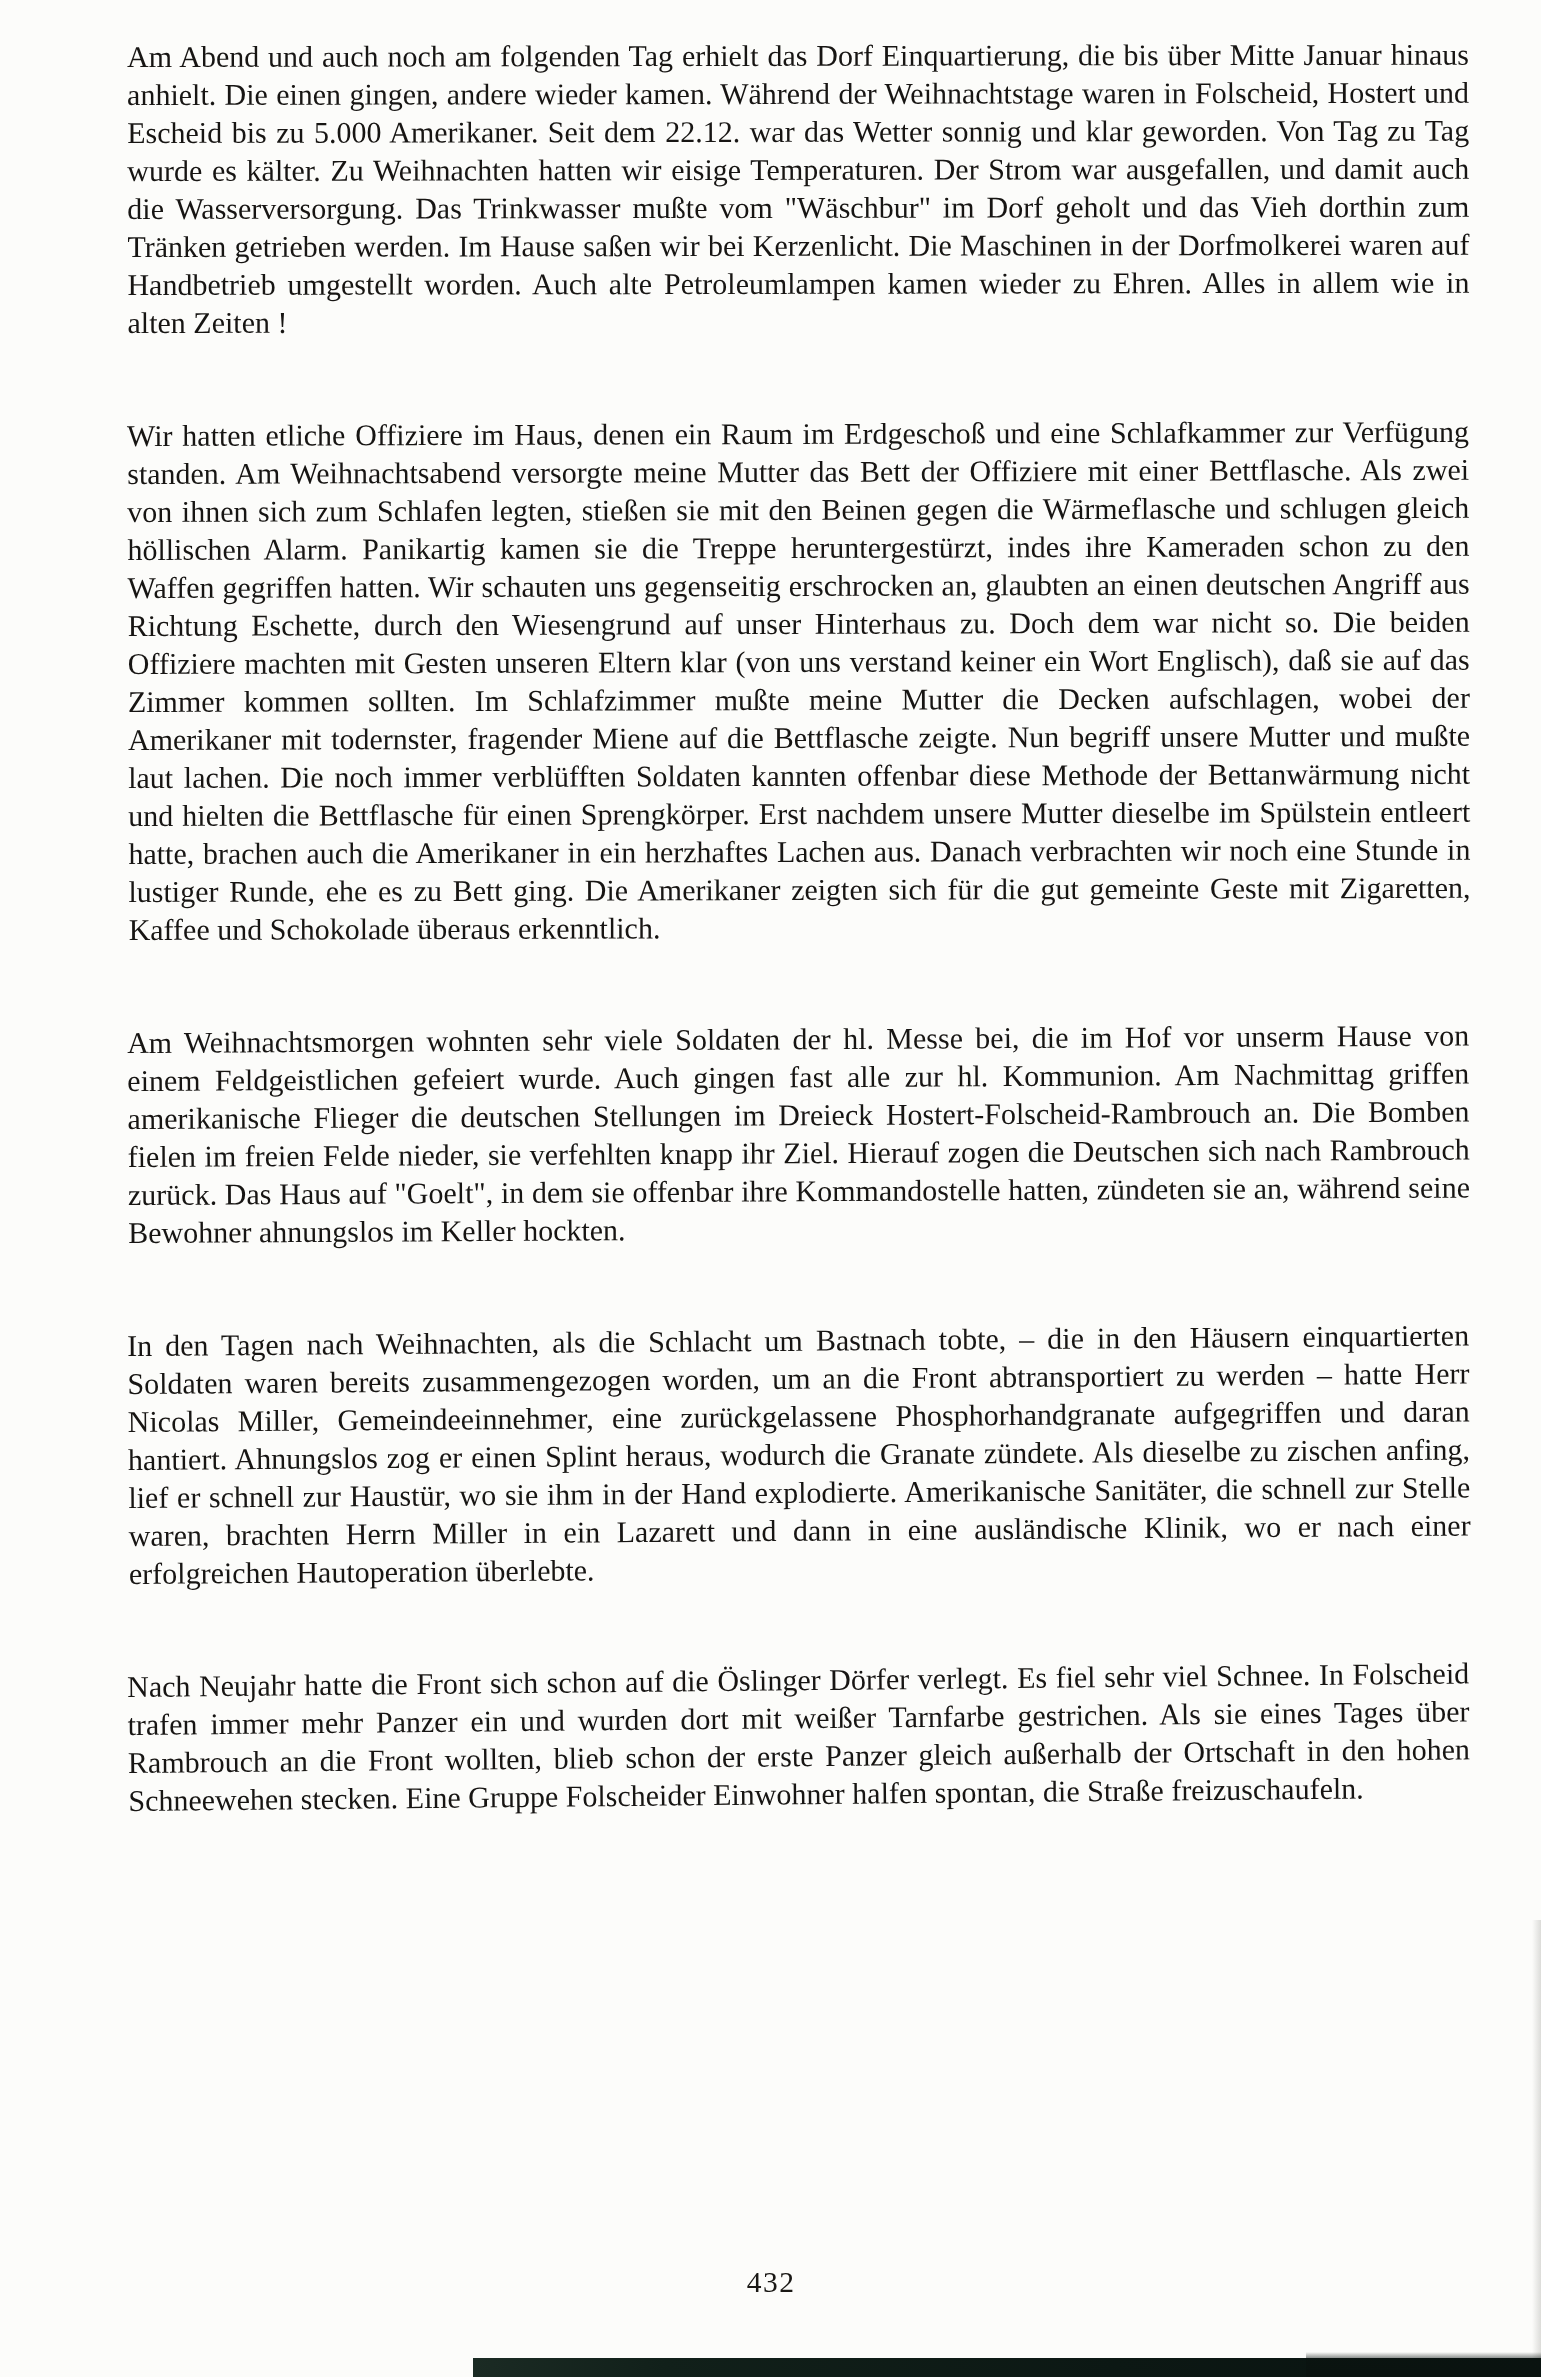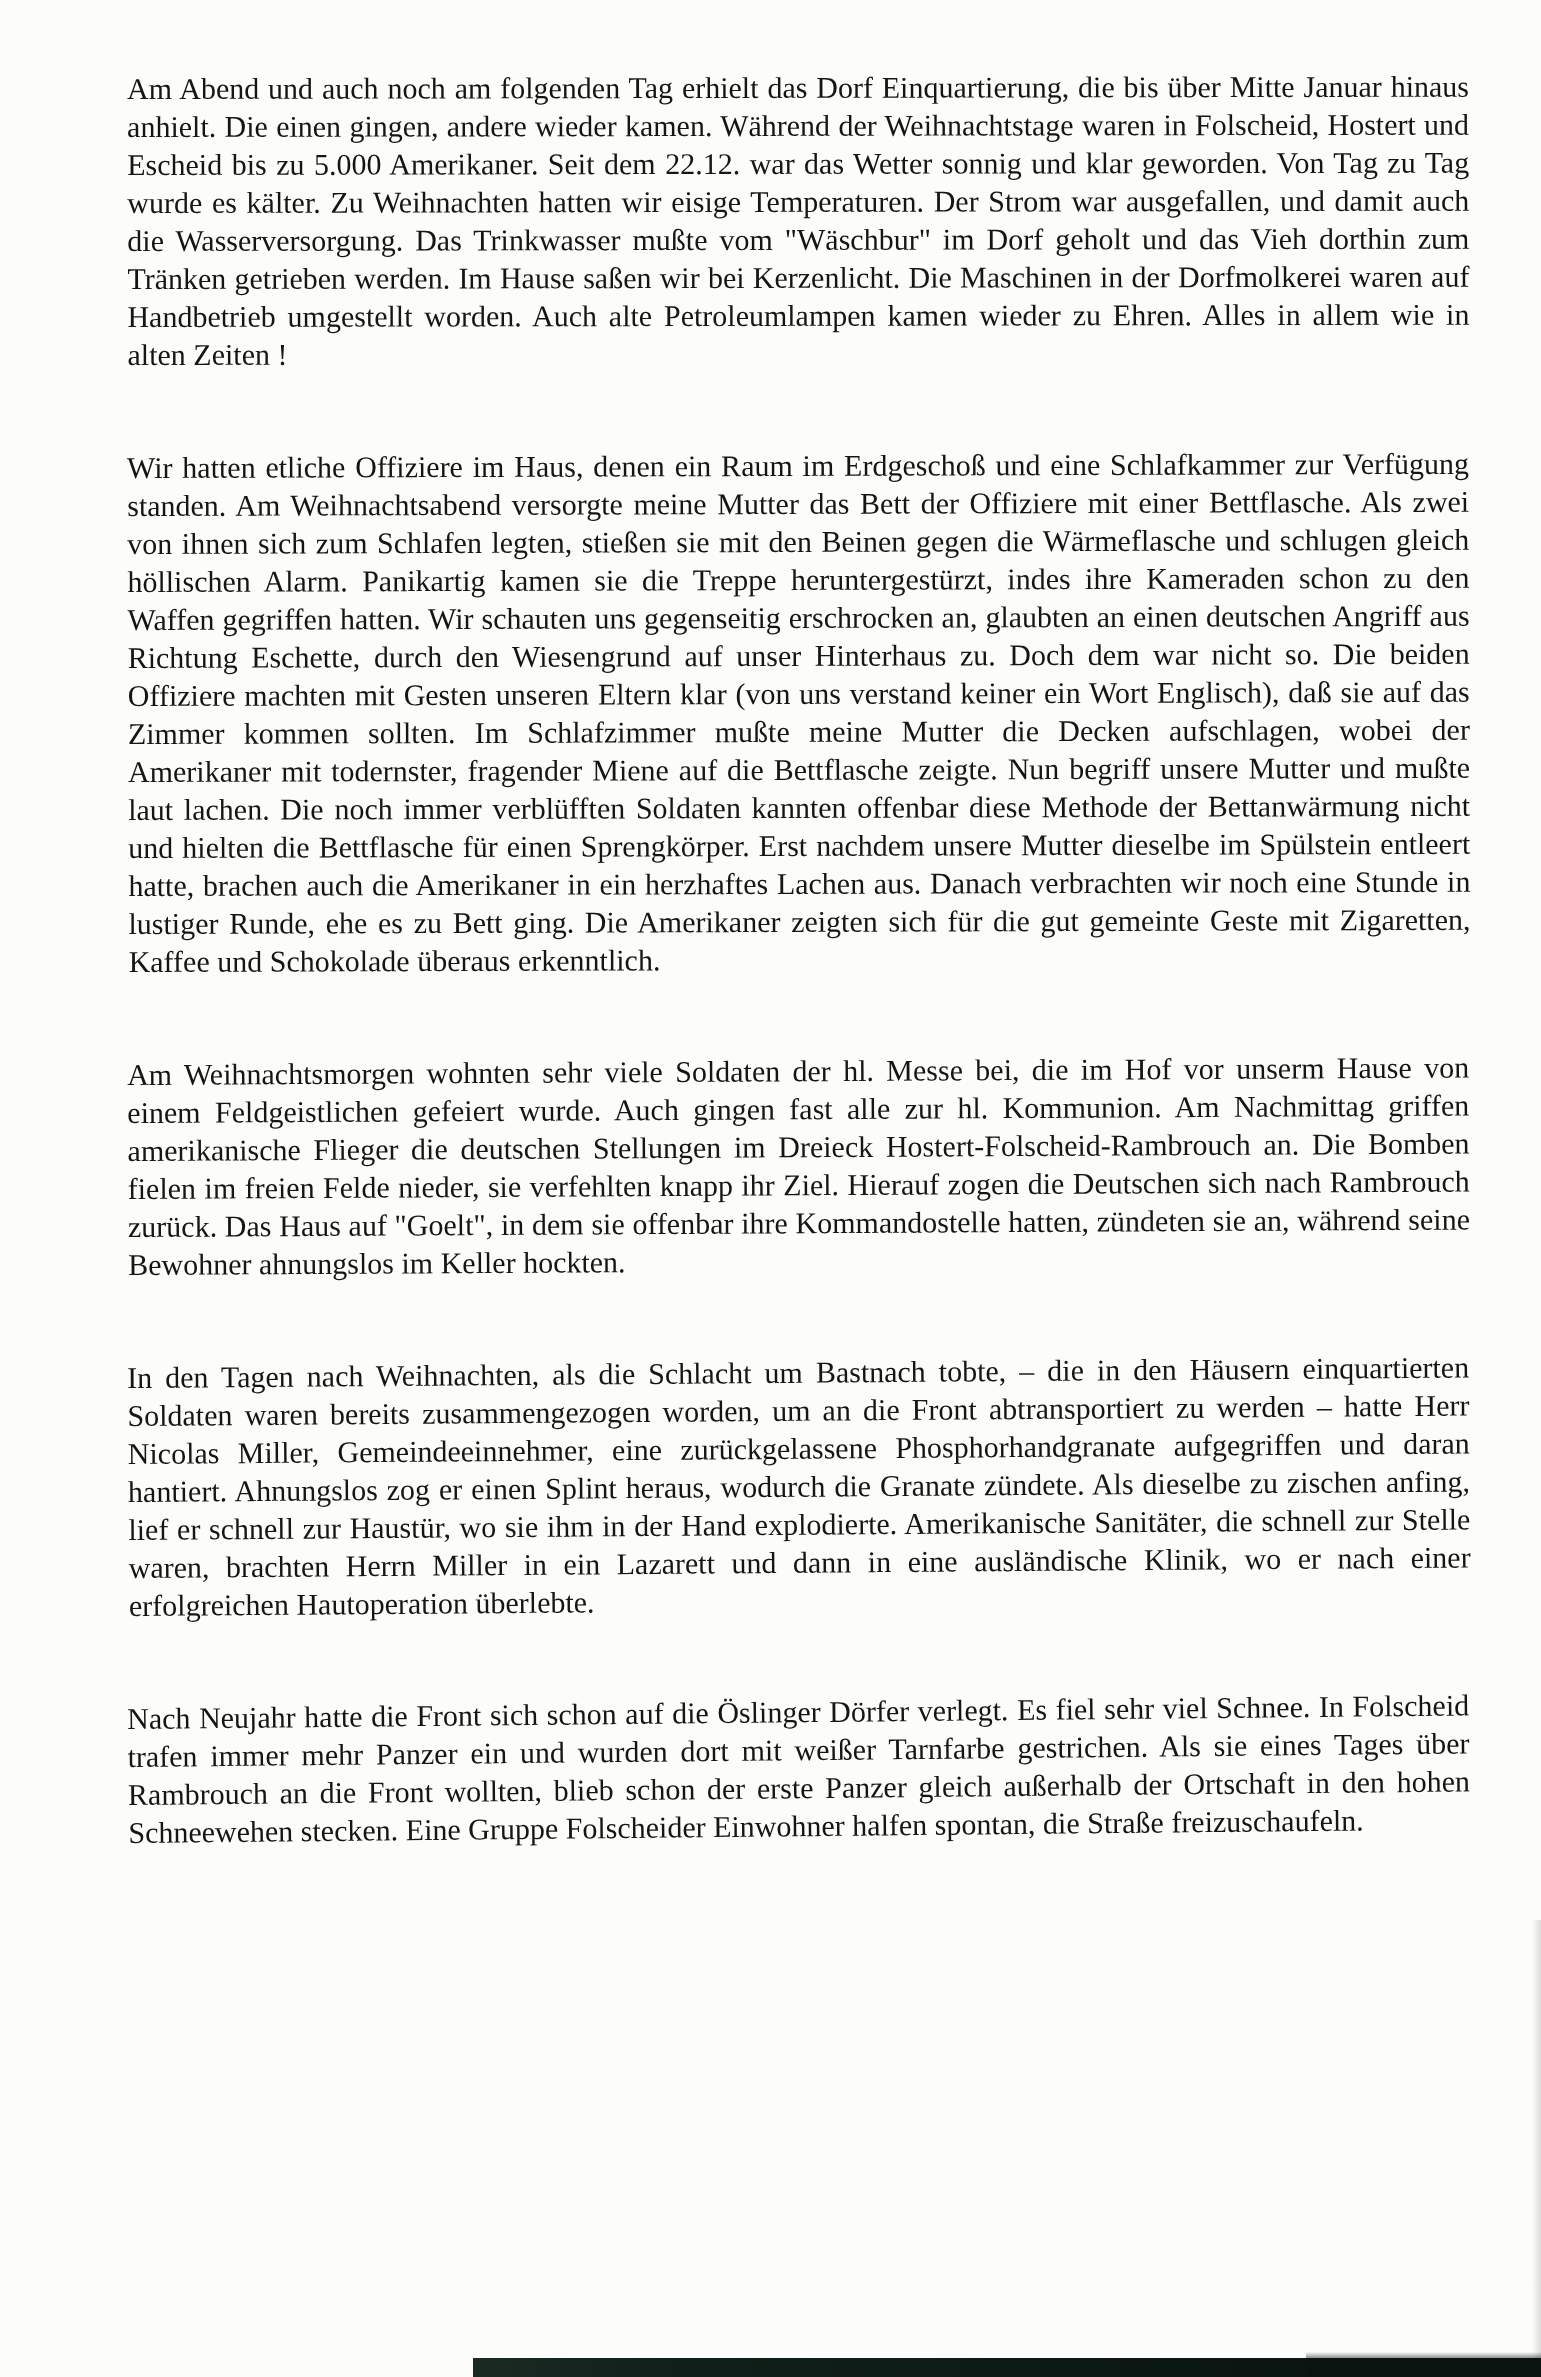--- a/index.html
+++ b/index.html
@@ -22,21 +22,20 @@
     top: 38px;
     left: 127px;
     width: 1342px;
     font-family: "Liberation Serif", "DejaVu Serif", serif;
     font-size: 30px;
     line-height: 38px;
     color: #17151300;
     color: #171513;
     text-align: justify;
     text-justify: inter-word;
-    margin-top: 32px;
   }
   .para {
     margin: 0;
     transform-origin: 0 0;
   }
   .para + .para {
     margin-top: 75px;
   }
   
   .p1 { transform: rotate(-0.10deg); }
@@ -90,19 +89,20 @@
 <div class="page">
 
   <div class="text-block">
     <p class="para p1">Am Abend und auch noch am folgenden Tag erhielt das Dorf Einquartierung, die bis über Mitte Januar hinaus anhielt. Die einen gingen, andere wieder kamen. Während der Weihnachtstage waren in Folscheid, Hostert und Escheid bis zu 5.000 Amerikaner. Seit dem 22.12. war das Wetter sonnig und klar geworden. Von Tag zu Tag wurde es kälter. Zu Weihnachten hatten wir eisige Temperaturen. Der Strom war ausgefallen, und damit auch die Wasserversorgung. Das Trinkwasser mußte vom "Wäschbur" im Dorf geholt und das Vieh dorthin zum Tränken getrieben werden. Im Hause saßen wir bei Kerzenlicht. Die Maschinen in der Dorfmolkerei waren auf Handbetrieb umgestellt worden. Auch alte Petroleumlampen kamen wieder zu Ehren. Alles in allem wie in alten Zeiten !</p>
     <p class="para p2">Wir hatten etliche Offiziere im Haus, denen ein Raum im Erdgeschoß und eine Schlafkammer zur Verfügung standen. Am Weihnachtsabend versorgte meine Mutter das Bett der Offiziere mit einer Bettflasche. Als zwei von ihnen sich zum Schlafen legten, stießen sie mit den Beinen gegen die Wärmeflasche und schlugen gleich höllischen Alarm. Panikartig kamen sie die Treppe heruntergestürzt, indes ihre Kameraden schon zu den Waffen gegriffen hatten. Wir schauten uns gegenseitig erschrocken an, glaubten an einen deutschen Angriff aus Richtung Eschette, durch den Wiesengrund auf unser Hinterhaus zu. Doch dem war nicht so. Die beiden Offiziere machten mit Gesten unseren Eltern klar (von uns verstand keiner ein Wort Englisch), daß sie auf das Zimmer kommen sollten. Im Schlafzimmer mußte meine Mutter die Decken aufschlagen, wobei der Amerikaner mit todernster, fragender Miene auf die Bettflasche zeigte. Nun begriff unsere Mutter und mußte laut lachen. Die noch immer verblüfften Soldaten kannten offenbar diese Methode der Bettanwärmung nicht und hielten die Bettflasche für einen Sprengkörper. Erst nachdem unsere Mutter dieselbe im Spülstein entleert hatte, brachen auch die Amerikaner in ein herzhaftes Lachen aus. Danach verbrachten wir noch eine Stunde in lustiger Runde, ehe es zu Bett ging. Die Amerikaner zeigten sich für die gut gemeinte Geste mit Zigaretten, Kaffee und Schokolade überaus erkenntlich.</p>
     <p class="para p3">Am Weihnachtsmorgen wohnten sehr viele Soldaten der hl. Messe bei, die im Hof vor unserm Hause von einem Feldgeistlichen gefeiert wurde. Auch gingen fast alle zur hl. Kommunion. Am Nachmittag griffen amerikanische Flieger die deutschen Stellungen im Dreieck Hostert-Folscheid-Rambrouch an. Die Bomben fielen im freien Felde nieder, sie verfehlten knapp ihr Ziel. Hierauf zogen die Deutschen sich nach Rambrouch zurück. Das Haus auf "Goelt", in dem sie offenbar ihre Kommandostelle hatten, zündeten sie an, während seine Bewohner ahnungslos im Keller hockten.</p>
     <p class="para p4">In den Tagen nach Weihnachten, als die Schlacht um Bastnach tobte, – die in den Häusern einquartierten Soldaten waren bereits zusammengezogen worden, um an die Front abtransportiert zu werden – hatte Herr Nicolas Miller, Gemeindeeinnehmer, eine zurückgelassene Phosphorhandgranate aufgegriffen und daran hantiert. Ahnungslos zog er einen Splint heraus, wodurch die Granate zündete. Als dieselbe zu zischen anfing, lief er schnell zur Haustür, wo sie ihm in der Hand explodierte. Amerikanische Sanitäter, die schnell zur Stelle waren, brachten Herrn Miller in ein Lazarett und dann in eine ausländische Klinik, wo er nach einer erfolgreichen Hautoperation überlebte.</p>
     <p class="para p5">Nach Neujahr hatte die Front sich schon auf die Öslinger Dörfer verlegt. Es fiel sehr viel Schnee. In Folscheid trafen immer mehr Panzer ein und wurden dort mit weißer Tarnfarbe gestrichen. Als sie eines Tages über Rambrouch an die Front wollten, blieb schon der erste Panzer gleich außerhalb der Ortschaft in den hohen Schneewehen stecken. Eine Gruppe Folscheider Einwohner halfen spontan, die Straße freizuschaufeln.</p>
   </div>
 
+  <div class="page-number">432</div>
 
   <div class="edge-shade"></div>
   <div class="scan-bar"></div>
   <div class="scan-bar-tip"></div>
 
 </div>
 
 
 </body></html>

